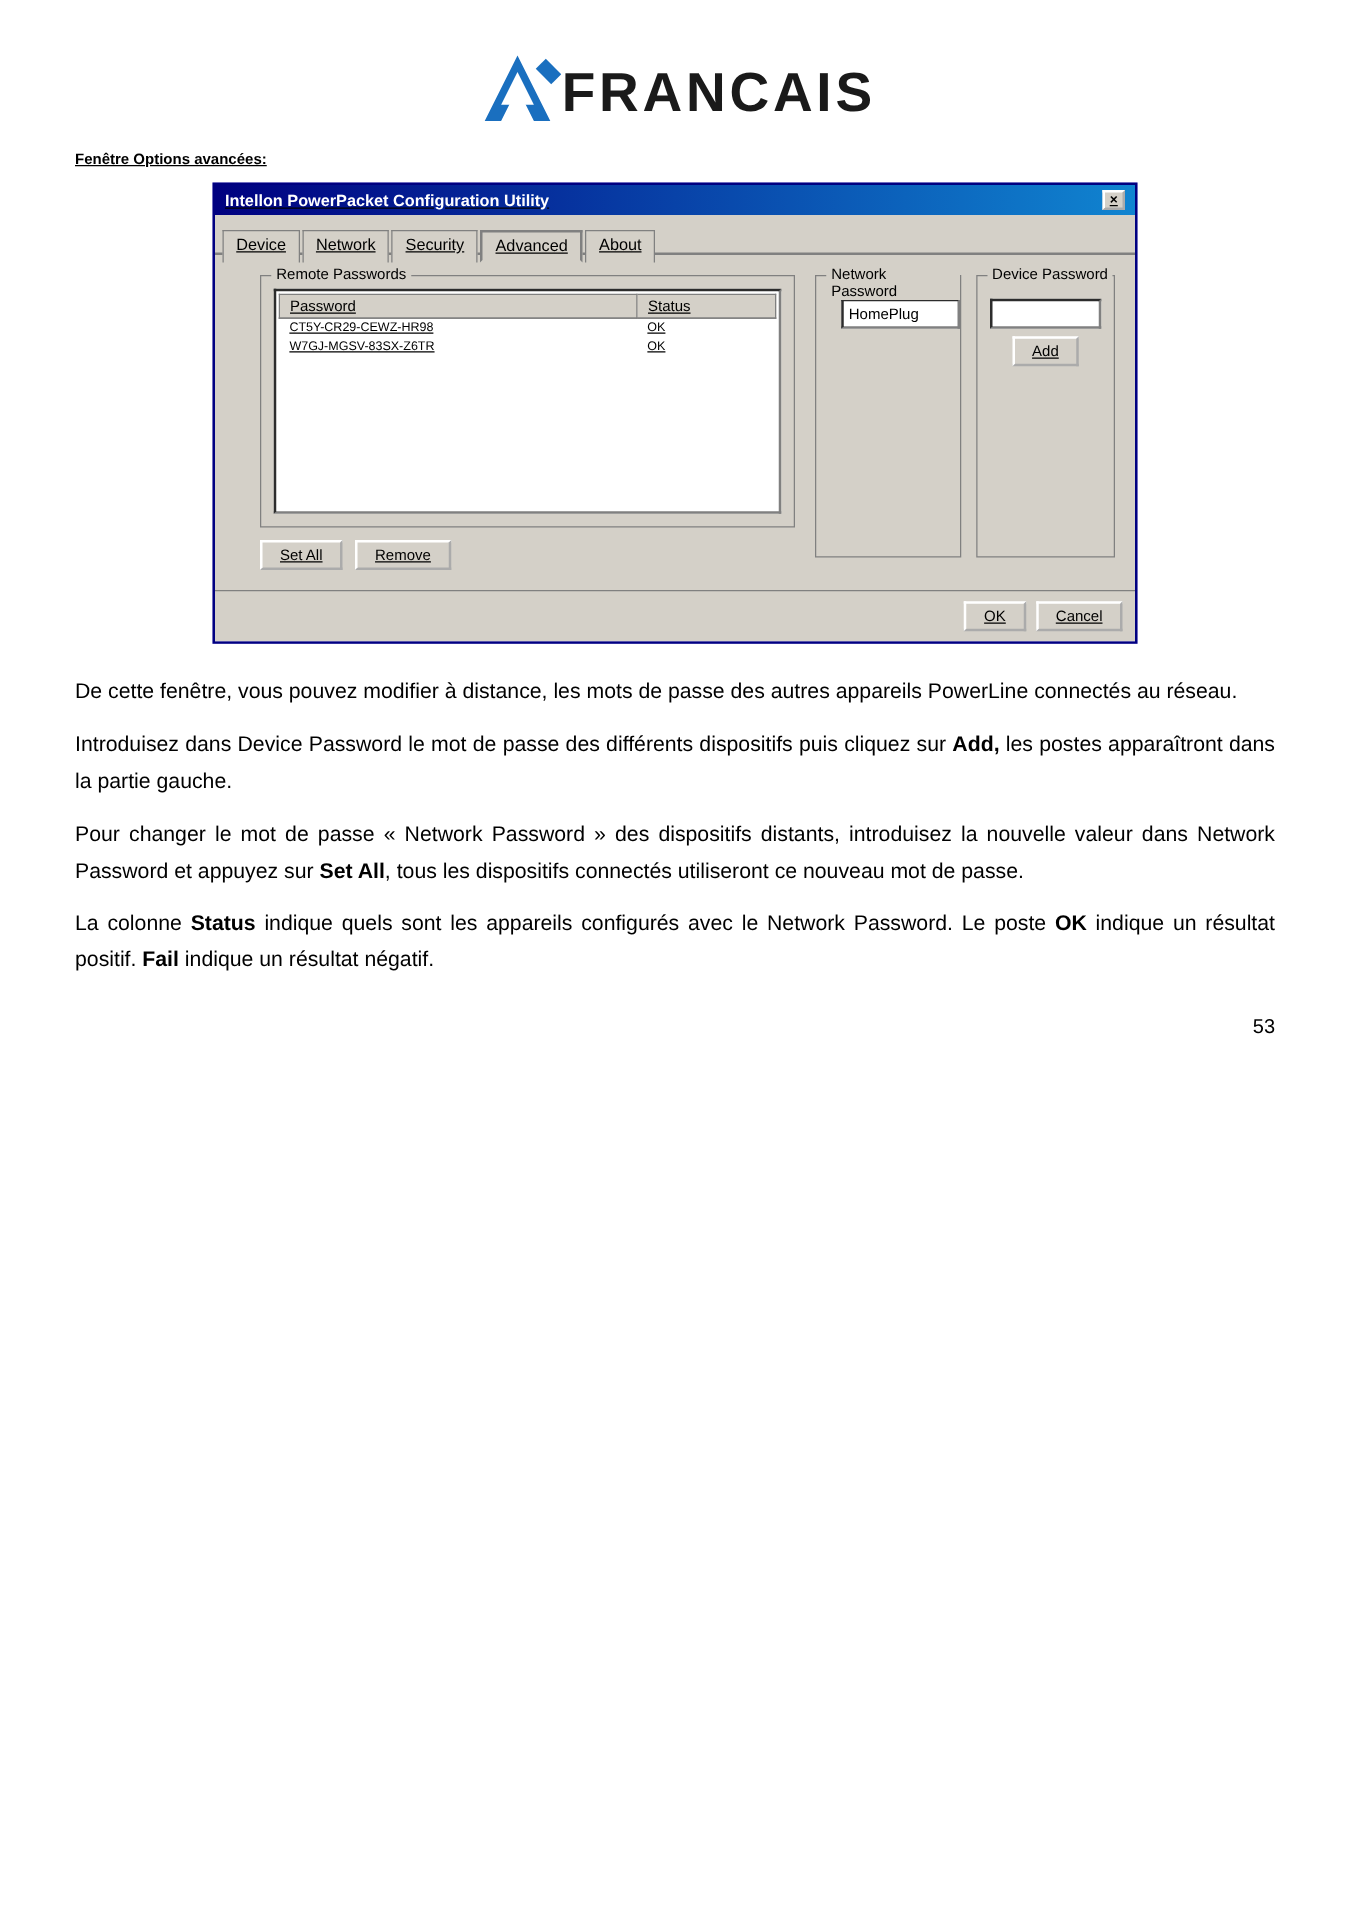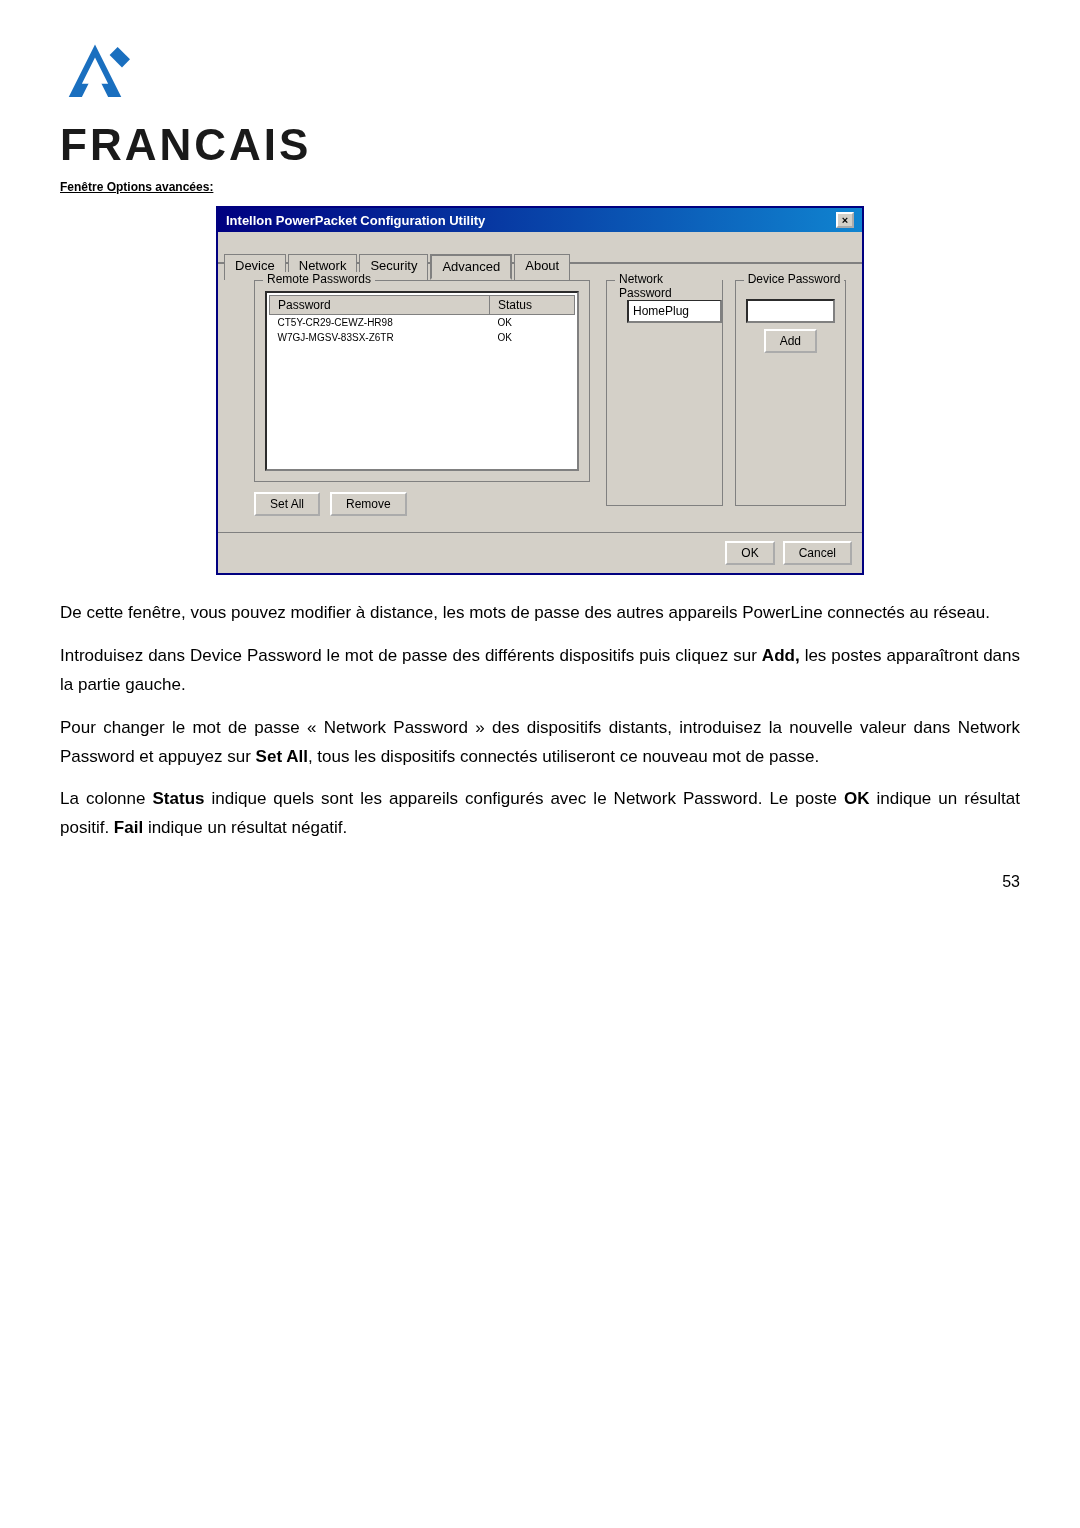--- a/index.html
+++ b/index.html
@@ -10,21 +10,20 @@
       min-height: 1528px;
       padding: 40px 60px;
       color: #000;
     }
 
     .header-row {
       display: flex;
       justify-content: center;
       align-items: flex-start;
       margin-bottom: 10px;
-      flex-direction: column;
     }
 
     .logo-area {
       display: flex;
       align-items: center;
     }
 
     .logo-svg {
       width: 70px;
       height: 70px;
@@ -35,24 +34,25 @@
       font-weight: bold;
       text-decoration: underline;
       margin-bottom: 12px;
       margin-top: 10px;
     }
 
     
     .win-dialog {
       border: 2px solid #000080;
       background: #c4b5fd;
-      width: 648px;
+      width: 740px;
       margin: 0 auto 24px auto;
       font-family: 'MS Sans Serif', Arial, sans-serif;
       font-size: 13px;
+      text-decoration: underline;
     }
 
     .win-titlebar {
       background: linear-gradient(to right, #000080, #1084d0);
       color: #fff;
       padding: 4px 8px;
       display: flex;
       justify-content: space-between;
       align-items: center;
       font-size: 13px;
@@ -83,21 +83,21 @@
     }
 
     .win-tab {
       padding: 3px 10px 4px 10px;
       background: #d4d0c8;
       border: 1px solid #808080;
       border-bottom: none;
       font-size: 13px;
       cursor: pointer;
       position: relative;
-      top: 18px;
+      top: 8px;
     }
 
     .win-tab.active {
       background: #d4d0c8;
       border: 2px solid #808080;
       border-bottom: 2px solid #d4d0c8;
       z-index: 2;
       font-weight: normal;
     }
 

